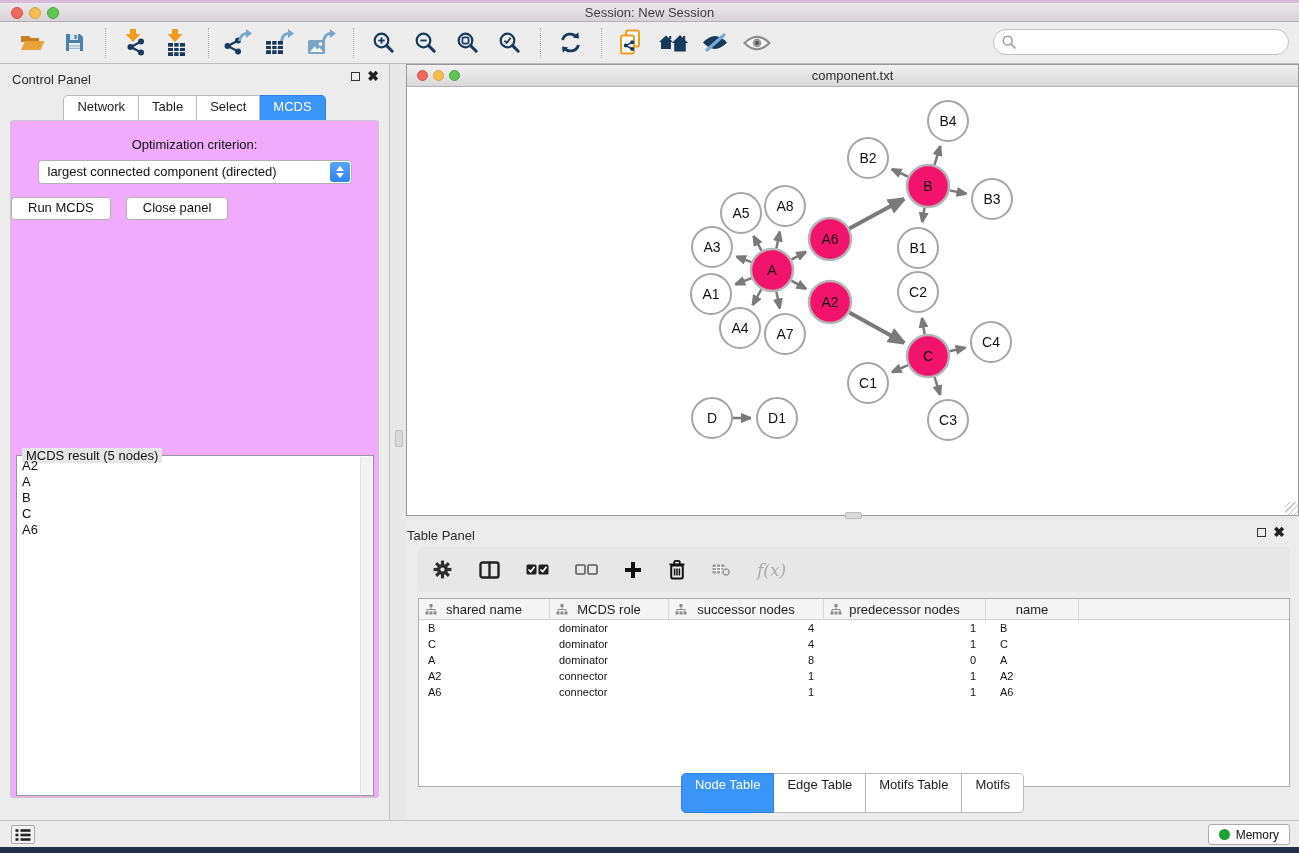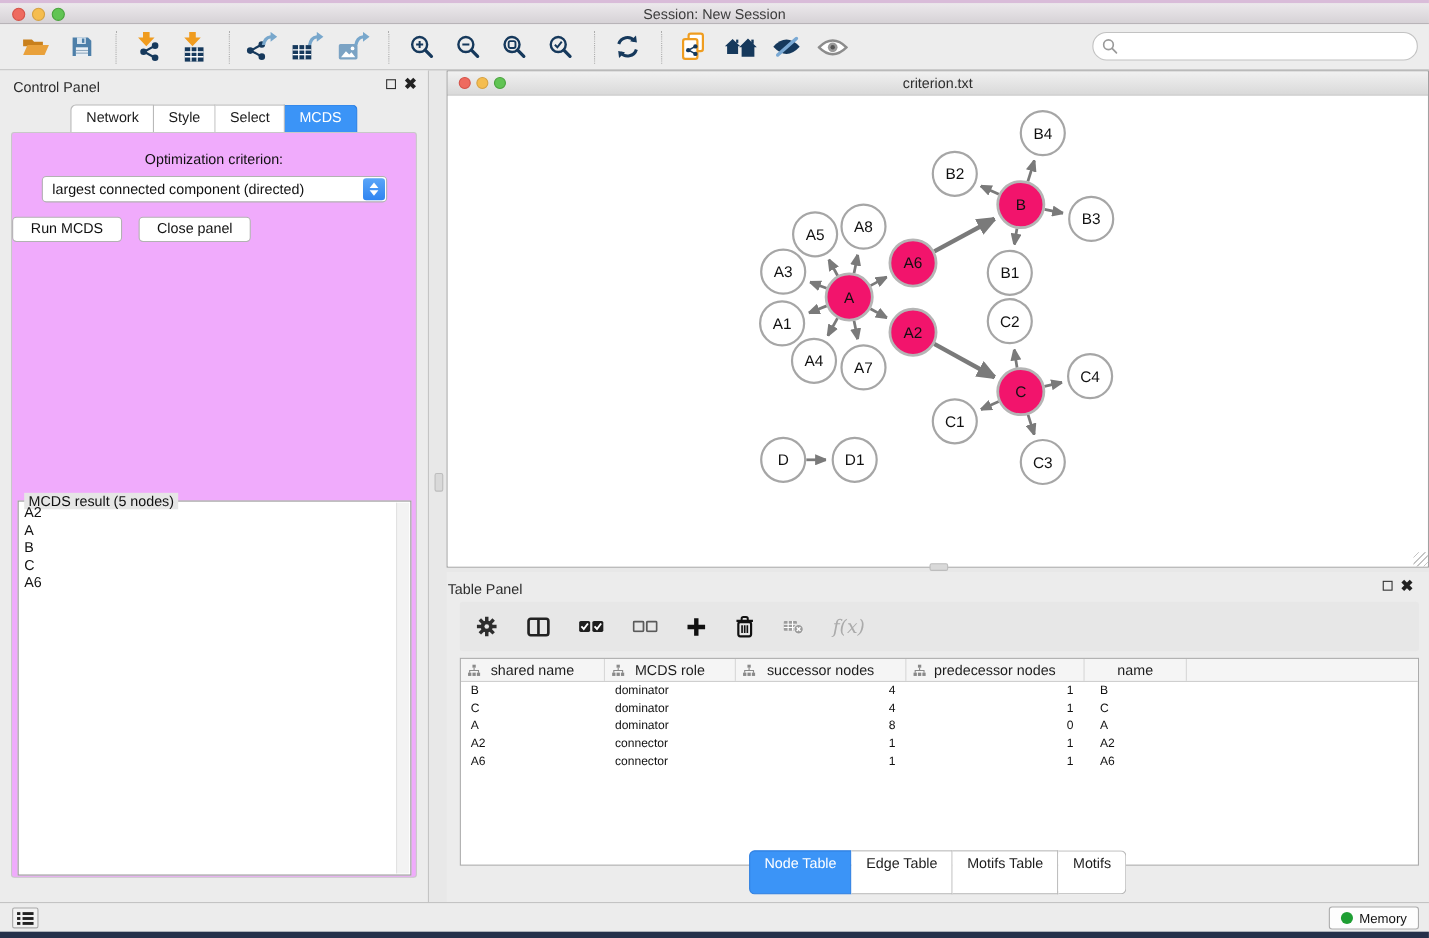--- a/index.html
+++ b/index.html
@@ -349,21 +349,21 @@
 </div>
 
 <div class="control-panel">
   <div class="panel-title">Control Panel</div>
   <div class="win-mini-btns">
     <span class="mini-float"></span>
     <span class="mini-close">✖</span>
   </div>
   <div class="cp-tabs seg-row" id="cp-tabs">
       <div class="seg-btn">Network</div>
-      <div class="seg-btn">Style</div>
+      <div class="seg-btn">Table</div>
       <div class="seg-btn">Select</div>
       <div class="seg-btn active">MCDS</div>
     </div>
   <div class="cp-body">
     <div class="opt-label">Optimization criterion:</div>
     <div class="select-box">
       <span>largest connected component (directed)</span>
       <span class="select-stepper">
         <span class="tri-up"></span>
           <span class="tri-down"></span>
@@ -385,21 +385,21 @@
       <div class="result-scrollbar"></div>
     </div>
   </div>
 </div>
 
 <div class="net-window">
   <div class="net-titlebar">
     <span class="tl red" style="left:10px"></span>
     <span class="tl yellow" style="left:26px"></span>
     <span class="tl green" style="left:42px"></span>
-    <div class="net-title">criterion.txt</div>
+    <div class="net-title">component.txt</div>
   </div>
   <div class="net-canvas">
     <svg id="graph-svg" width="891" height="428">
       <defs>
         <marker id="arrowhead" markerWidth="4" markerHeight="4" refX="4" refY="2" orient="auto">
           <path d="M0 0 L5 2 L0 4 Z" fill="#7A7A7A"></path>
         </marker>
       </defs>
     <line x1="354.48901716798036" y1="163.67335414757676" x2="346.42207061965956" y2="148.84058146195474" stroke="#7A7A7A" stroke-width="2.5" marker-end="url(#arrowhead)"></line>
         <line x1="369.3793183343823" y1="161.44027896919482" x2="372.8244419684573" y2="144.47967030913338" stroke="#7A7A7A" stroke-width="2.5" marker-end="url(#arrowhead)"></line>

